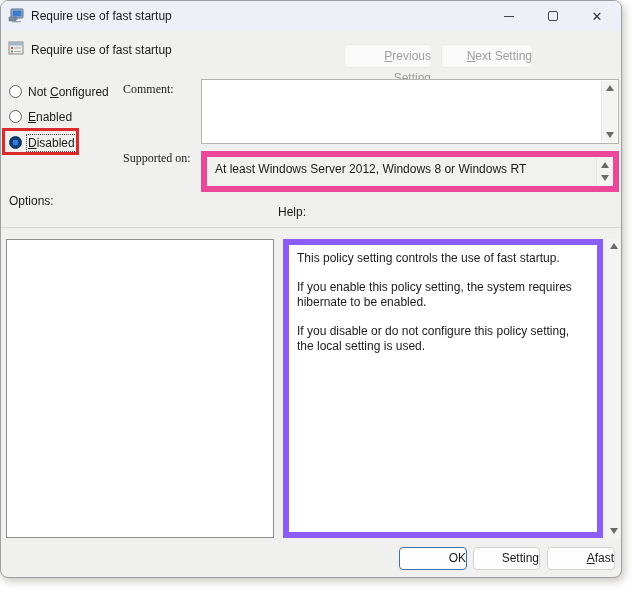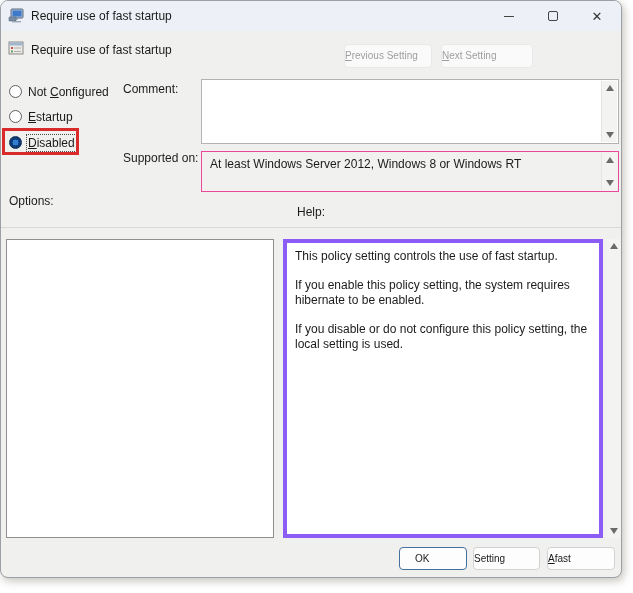--- a/index.html
+++ b/index.html
@@ -20,61 +20,61 @@
   .cap { width:44px; height:30px; display:flex; align-items:center; justify-content:center; color:#444; }
   .min-bar { width:10px; height:1px; background:#444; }
   .max-box { width:10px; height:10px; border:1px solid #444; border-radius:2px; }
   .close-glyph { font-size:13px; line-height:13px; color:#333; }
 
   
   .hdr-icon { position:absolute; left:7px; top:39px; width:16px; height:16px; }
   .hdr-title { position:absolute; left:30px; top:42px; white-space:nowrap; }
 
   .btn { position:absolute; border:1px solid #d2d2d2; background:#fdfdfd; border-radius:4px;
-         font-size:10px; text-align:left; color:#1b1b1b; }
+         font-size:12px; text-align:right; color:#1b1b1b; }
   .btn.disabled { color:#9e9e9e; background:#fafafa; border-color:#e9e9e9; }
   .btn-prev { left:343px; top:43px; width:88px; height:24px; line-height:22px; }
   .btn-next { left:440px; top:43px; width:92px; height:24px; line-height:22px; }
 
   .ak { text-decoration:underline; }
 
   
   .radio-row { position:absolute; left:8px; display:flex; align-items:center; height:15px; z-index:1; }
   .radio { width:13px; height:13px; border-radius:50%; border:1px solid #5f5f5f; background:#fff; flex:0 0 auto; }
   .radio.sel { border:1px solid #0c2f57;
                background:radial-gradient(circle, #2f7fd4 0 37%, #0d3b77 40% 100%); }
   .radio-label { margin-left:6px; white-space:nowrap; }
   .focus-dotted { outline:1px dotted #4a4a4a; outline-offset:1px; }
   .red-box { position:absolute; left:1px; top:127px; width:77px; height:27px;
              border:3px solid #d92b2b; z-index:2; pointer-events:none; }
 
   
-  .field-label { position:absolute; left:122px; white-space:nowrap; }
+  .field-label { position:absolute; left:122px; white-space:nowrap;font-family:Liberation Serif, serif; }
   .comment-box { position:absolute; left:200px; top:78px; width:418px; height:65px;
                  background:#ffffff; border:1px solid #b3b3b3; }
   .supported-box { position:absolute; left:200px; top:150px; width:418px; height:41px;
-                   background:#f1f1f0; border:1px solid #ec4899; padding:5px 26px 0 8px; }
+                   background:#f1f1f0; border:6px solid #ec4899; padding:5px 26px 0 8px; }
 
   .vscroll { position:absolute; top:1px; right:1px; bottom:1px; width:16px; background:#f3f3f2;
              border-left:1px solid #e4e4e4; display:flex; flex-direction:column;
              justify-content:space-between; align-items:center; padding:4px 0; }
   .tri-up { width:0; height:0; border-left:4px solid transparent; border-right:4px solid transparent;
             border-bottom:6px solid #6a6a6a; }
   .tri-down { width:0; height:0; border-left:4px solid transparent; border-right:4px solid transparent;
               border-top:6px solid #6a6a6a; }
 
   .divider { position:absolute; left:0; top:226px; width:100%; height:1px; background:#d8d8d6; }
 
   .options-label { position:absolute; left:8px; top:193px; }
-  .help-label { position:absolute; left:296px; top:204px;text-align:right; }
+  .help-label { position:absolute; left:277px; top:204px;text-align:right; }
 
   .options-panel { position:absolute; left:5px; top:238px; width:268px; height:299px;
                    background:#ffffff; border:1px solid #8f8f8f; }
   .help-panel { position:absolute; left:282px; top:238px; width:320px; height:299px;
-                background:#ffffff; border:4px solid #8b5cf6; padding:6px 8px; line-height:15px;
+                background:#ffffff; border:6px solid #8b5cf6; padding:6px 8px; line-height:15px;
                 overflow:hidden; }
   .help-panel p + p { margin-top:14px; }
   .help-scroll { position:absolute; left:605px; top:238px; width:16px; height:299px;
                  background:#f3f3f2; display:flex; flex-direction:column;
                  justify-content:space-between; align-items:center; padding:4px 0; }
 
   
   .btn-ok { left:398px; top:546px; width:68px; height:23px; line-height:21px; border-color:#44709d;padding-left:15px; }
   .btn-cancel { left:472px; top:546px; width:67px; height:23px; line-height:21px; }
   .btn-apply { left:546px; top:546px; width:68px; height:23px; line-height:21px; }
@@ -119,21 +119,21 @@
 
     <div class="btn disabled btn-prev"><span class="ak">P</span><span>revious Setting</span></div>
     <div class="btn disabled btn-next"><span class="ak">N</span><span>ext Setting</span></div>
 
     <div class="radio-row" style="top:83px;">
       <div class="radio"></div>
       <span class="radio-label"><span>Not </span><span class="ak">C</span><span>onfigured</span></span>
     </div>
     <div class="radio-row" style="top:108px;">
       <div class="radio"></div>
-      <span class="radio-label"><span></span><span class="ak">E</span><span>startup</span></span>
+      <span class="radio-label"><span></span><span class="ak">E</span><span>nabled</span></span>
     </div>
     <div class="radio-row" style="top:134px;">
       <div class="radio sel"></div>
       <span class="radio-label focus-dotted"><span></span><span class="ak">D</span><span>isabled</span></span>
     </div>
     <div class="red-box"></div>
 
     <span class="field-label" style="top:81px;">Comment:</span>
     <div class="comment-box">
       <span></span>

